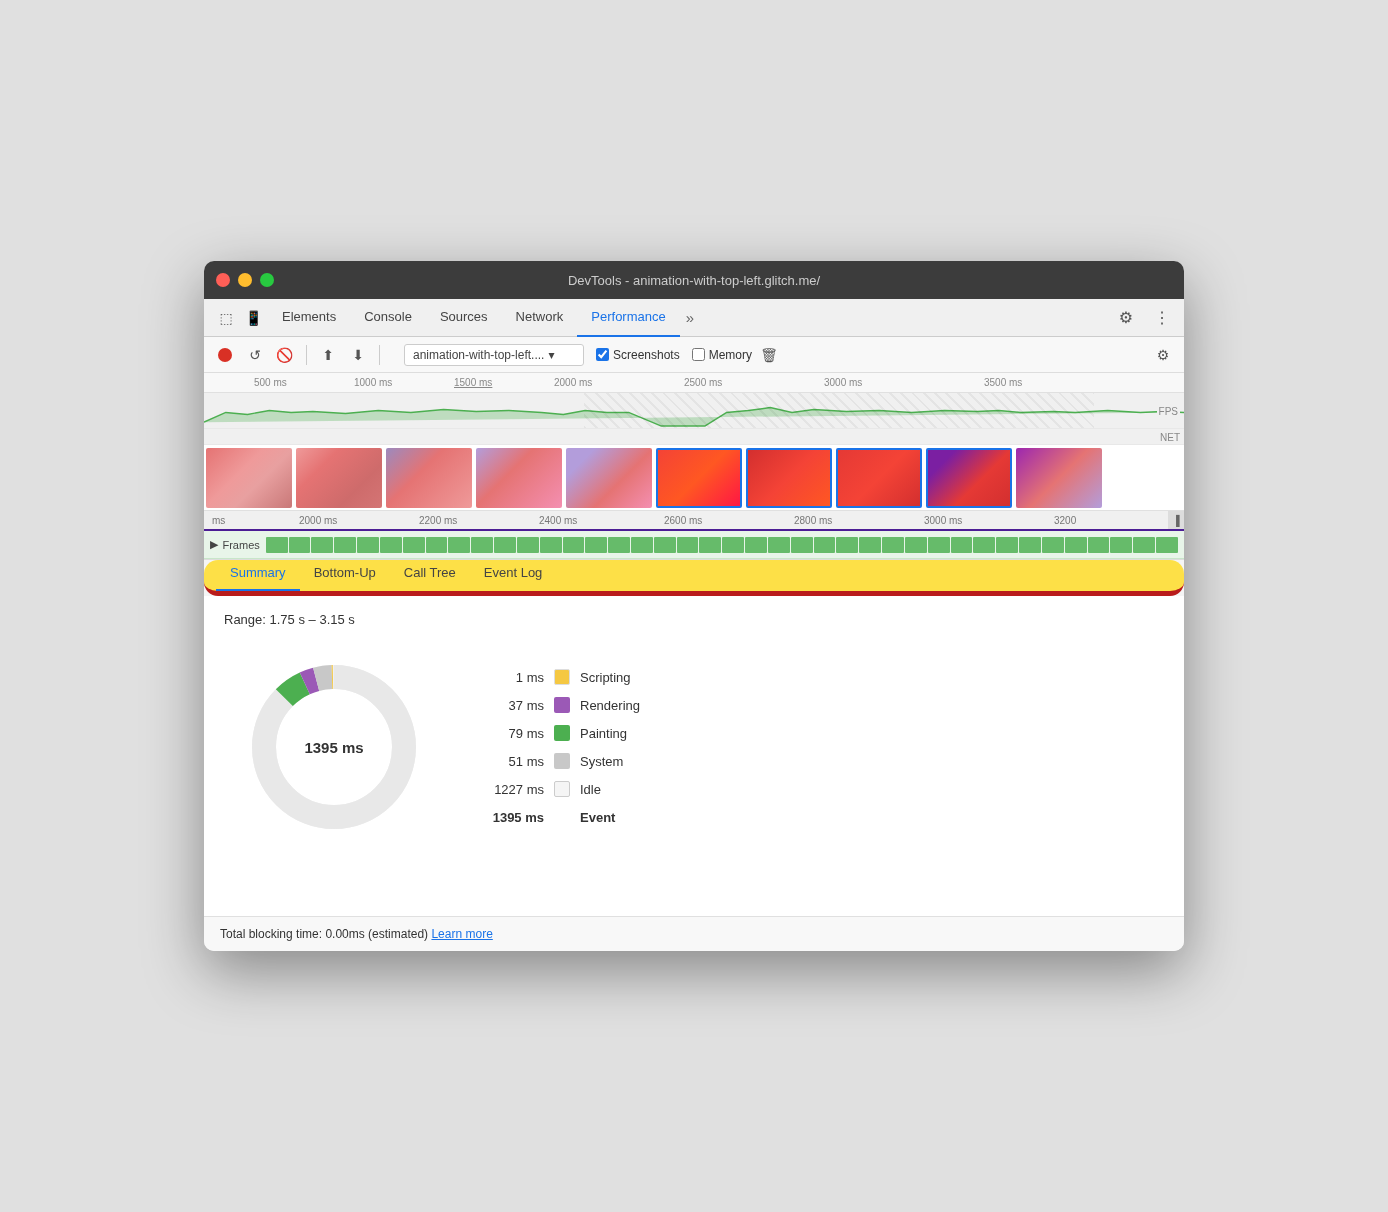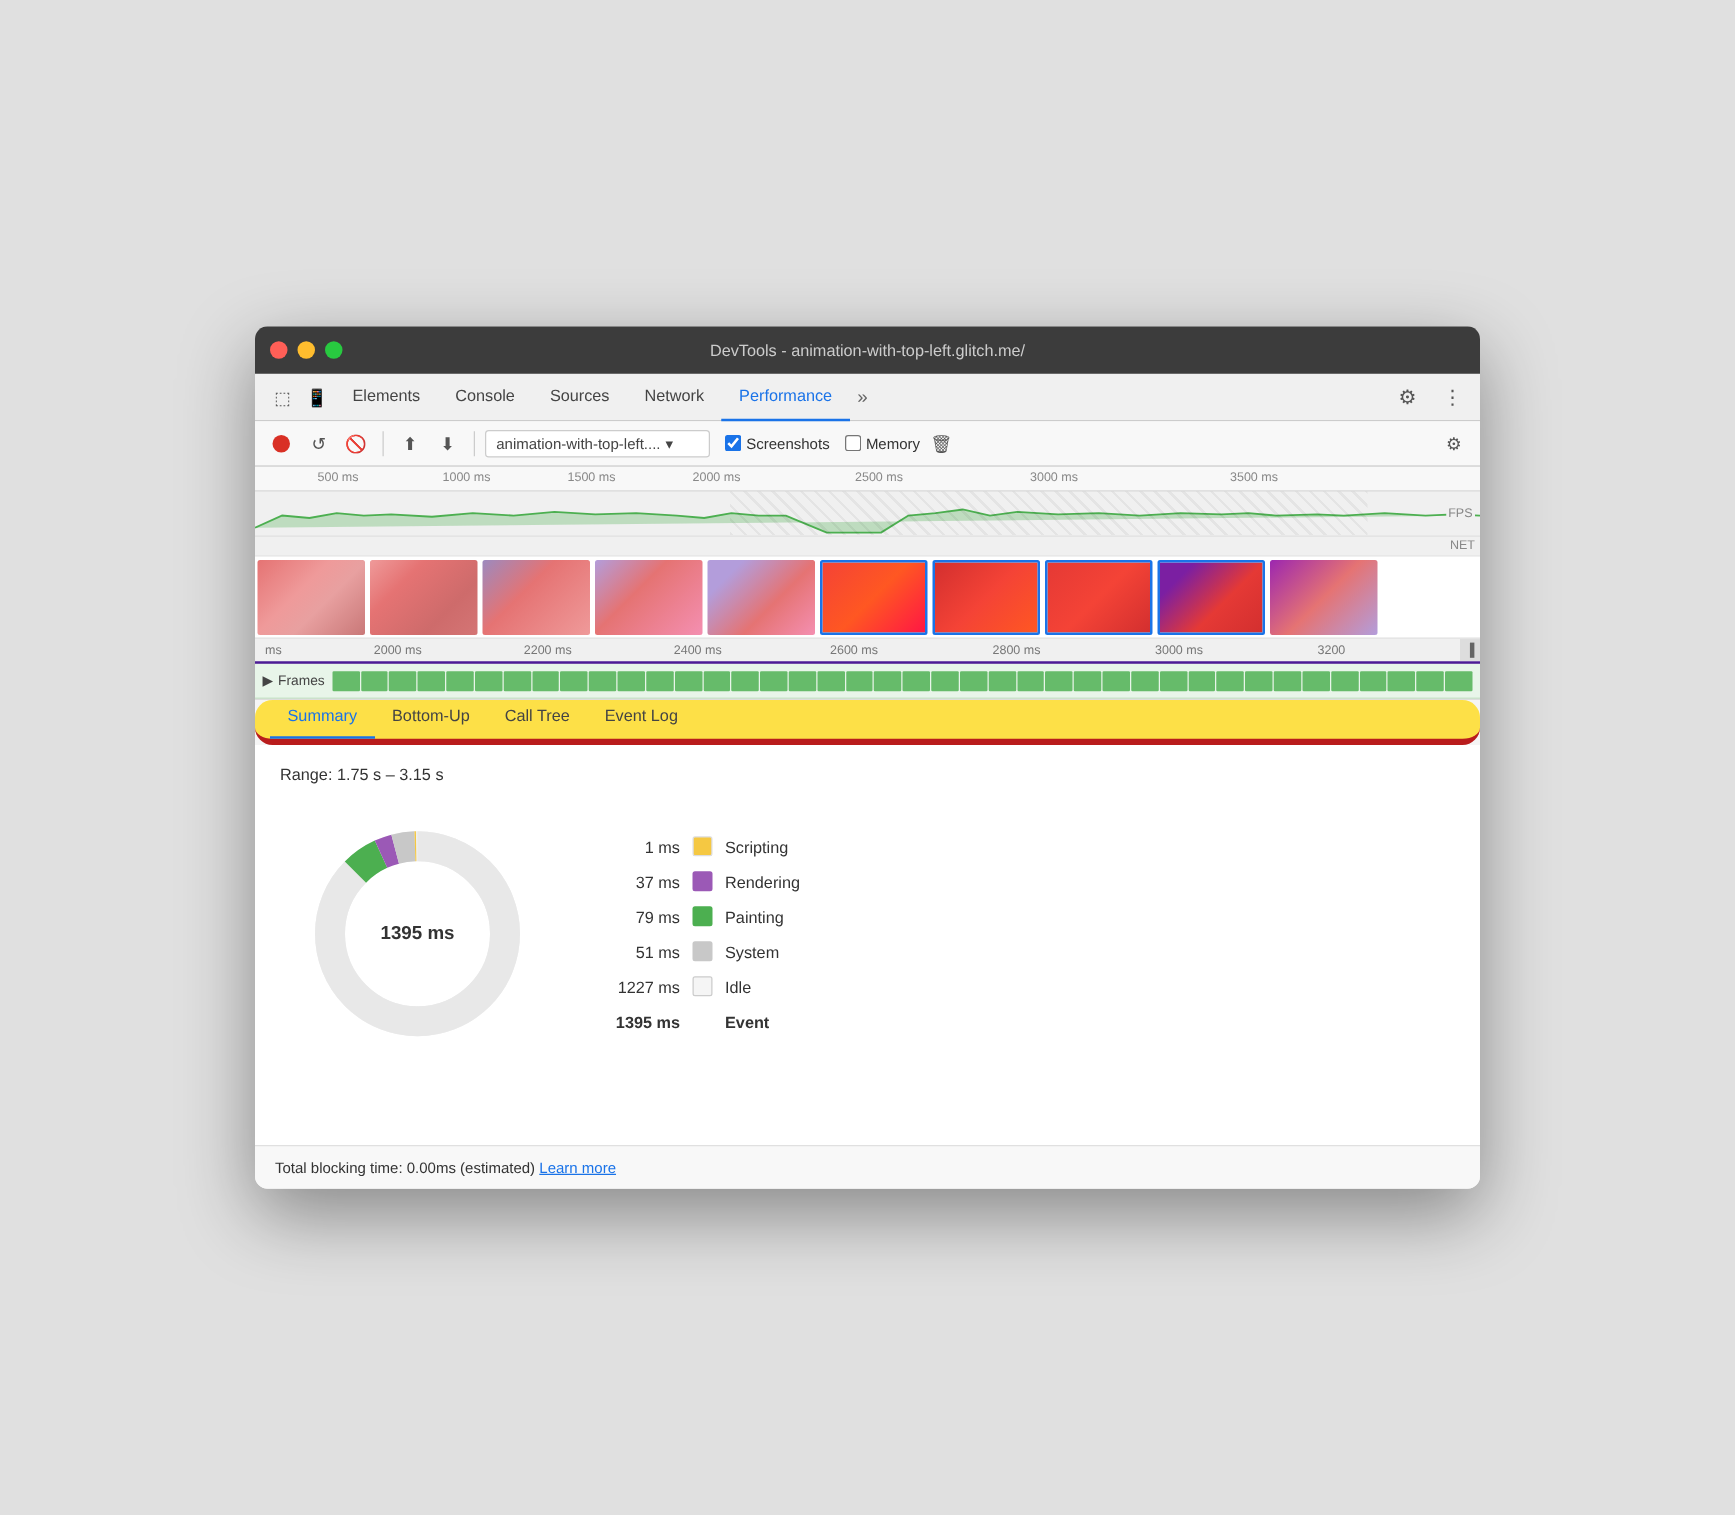--- a/index.html
+++ b/index.html
@@ -130,32 +130,33 @@
       border: 1px solid #ccc;
       border-radius: 3px;
       padding: 3px 8px;
       font-size: 12px;
       color: #444;
       display: flex;
       align-items: center;
       gap: 4px;
       cursor: pointer;
       min-width: 180px;
+      margin-left: 16px;
     }
     .checkbox-group {
       display: flex;
       align-items: center;
       gap: 4px;
       margin-left: 8px;
     }
     .checkbox-group input { cursor: pointer; }
     .checkbox-group label { font-size: 12px; color: #333; cursor: pointer; }
     .screenshots-check { accent-color: #1a73e8; }
     .timeline-area {
-      background: #a3a3a3;
+      background: #f9a8d4;
       border-bottom: 1px solid #ddd;
       position: relative;
       overflow: hidden;
     }
     .timeline-ruler {
       display: flex;
       align-items: center;
       height: 20px;
       font-size: 10px;
       color: #888;
@@ -453,21 +454,21 @@
     <div class="rec-btn">🗑</div>
     <div style="flex:1"></div>
     <div class="rec-btn">⚙</div>
   </div>
 
   <div class="timeline-area">
 
     <div class="timeline-ruler" style="padding:0 35px 0 0;">
       <span class="ruler-tick" style="left:50px;">500 ms</span>
       <span class="ruler-tick" style="left:150px;">1000 ms</span>
-      <span class="ruler-tick" style="left:250px;">1500 ms</span>
+      <span class="ruler-tick" style="left:250px;text-decoration:underline;">1500 ms</span>
       <span class="ruler-tick" style="left:350px;">2000 ms</span>
       <span class="ruler-tick" style="left:480px;">2500 ms</span>
       <span class="ruler-tick" style="left:620px;">3000 ms</span>
       <span class="ruler-tick" style="left:780px;">3500 ms</span>
     </div>
 
     <div class="fps-bar">
       <span class="fps-label">FPS</span>
       <svg class="fps-graph" viewBox="0 0 900 36" preserveAspectRatio="none">
         <polyline points="0,30 20,20 40,22 60,18 80,20 100,19 130,21 160,18 190,20 220,17 250,19 280,18 310,20 330,22 350,18 370,20 390,20 420,34 440,34 460,34 480,20 500,18 520,15 540,20 560,17 590,19 620,18 650,20 680,18 710,19 730,18 750,20 780,19 800,20 830,18 860,20 880,19 900,20" stroke="#4caf50" stroke-width="1.5" fill="rgba(76,175,80,0.3)"></polyline>

